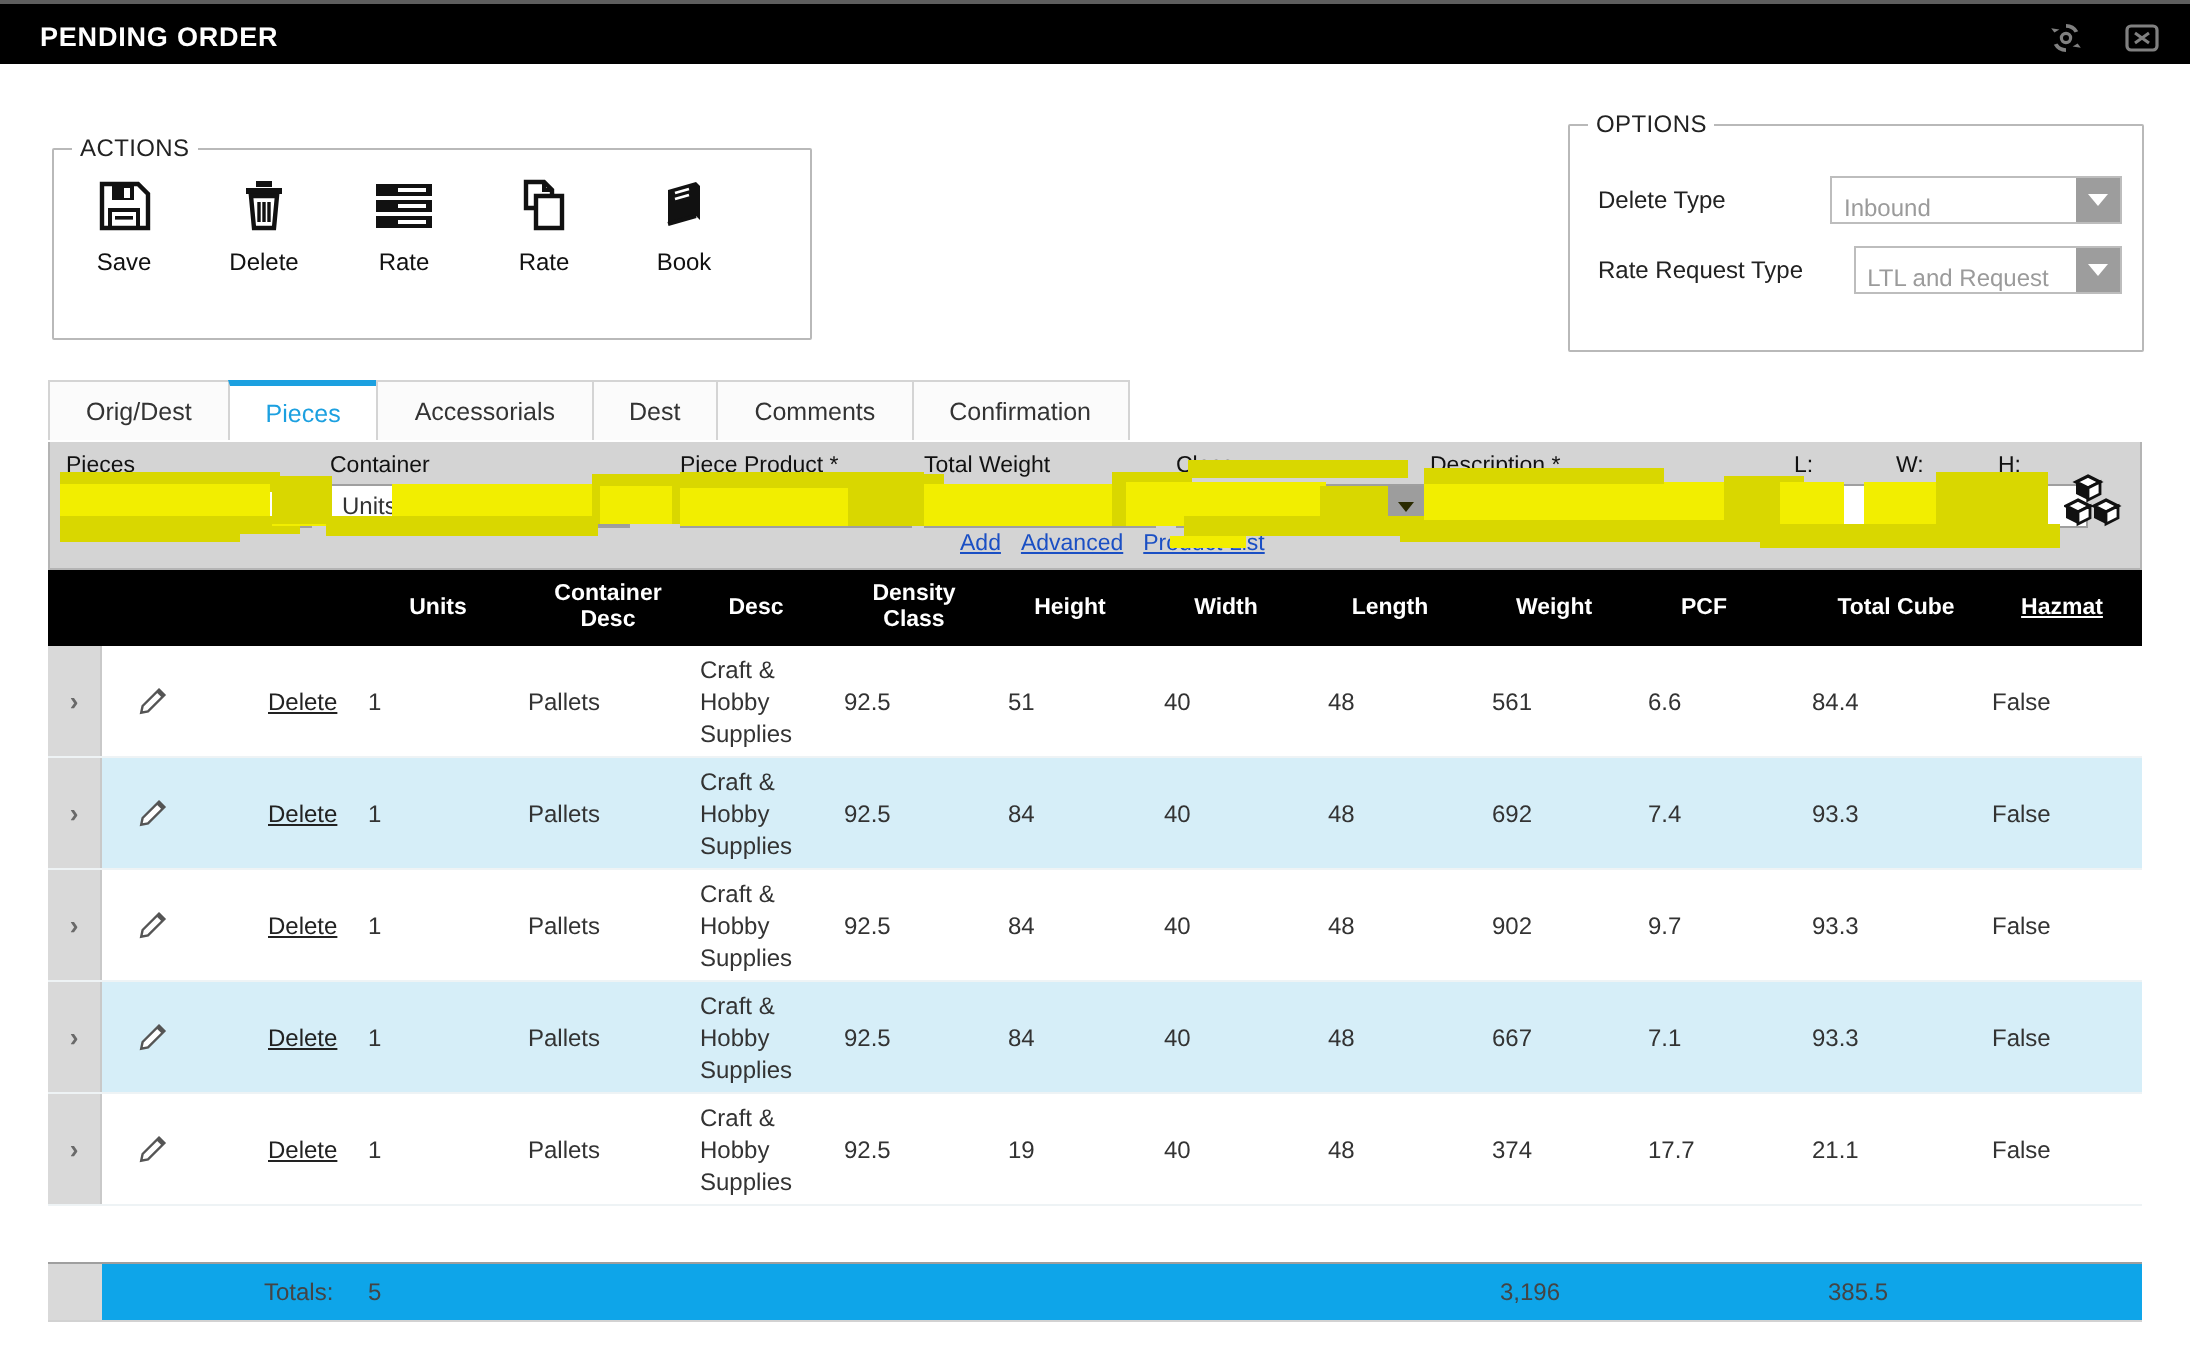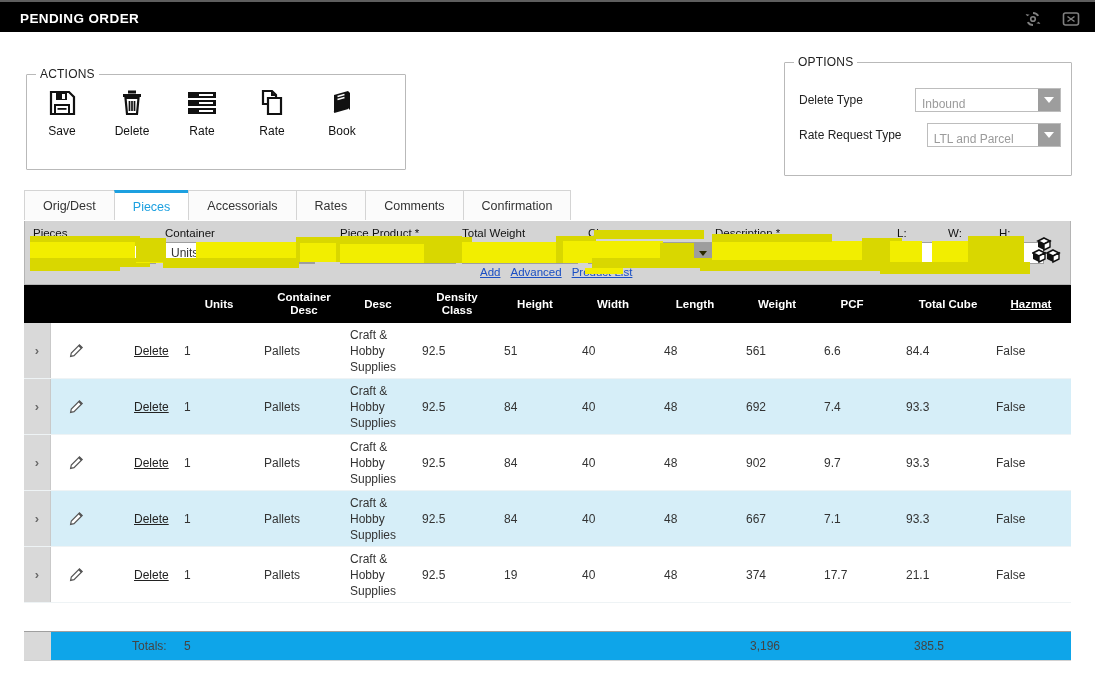--- a/index.html
+++ b/index.html
@@ -249,33 +249,33 @@
       <span class="val">Inbound</span>
       <span class="arrow">
           <i></i>
         </span>
     </div>
   </div>
 
   <div class="opt-row r2">
     <span class="opt-label">Rate Request Type</span>
     <div class="select">
-      <span class="val">LTL and Parcel</span>
+      <span class="val">LTL and Request</span>
       <span class="arrow">
           <i></i>
         </span>
     </div>
   </div>
 </fieldset>
 
 <div class="tabs">
   <div class="tab">Orig/Dest</div>
   <div class="tab active">Pieces</div>
   <div class="tab">Accessorials</div>
-  <div class="tab">Rates</div>
+  <div class="tab">Dest</div>
   <div class="tab">Comments</div>
   <div class="tab">Confirmation</div>
 </div>
 
 <div class="formstrip">
 
   <span class="fl" style="left:8px;">Pieces</span>
   <div class="fi" style="left:8px; width:123px;">
     <span class="sel-chip">1</span>
   </div>

